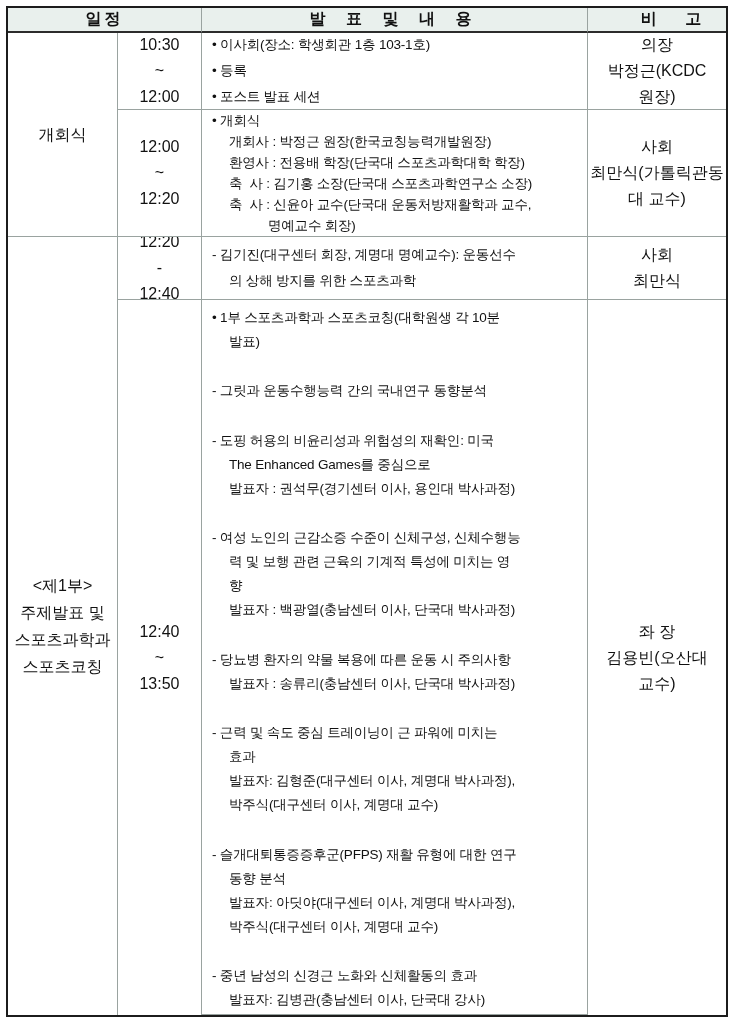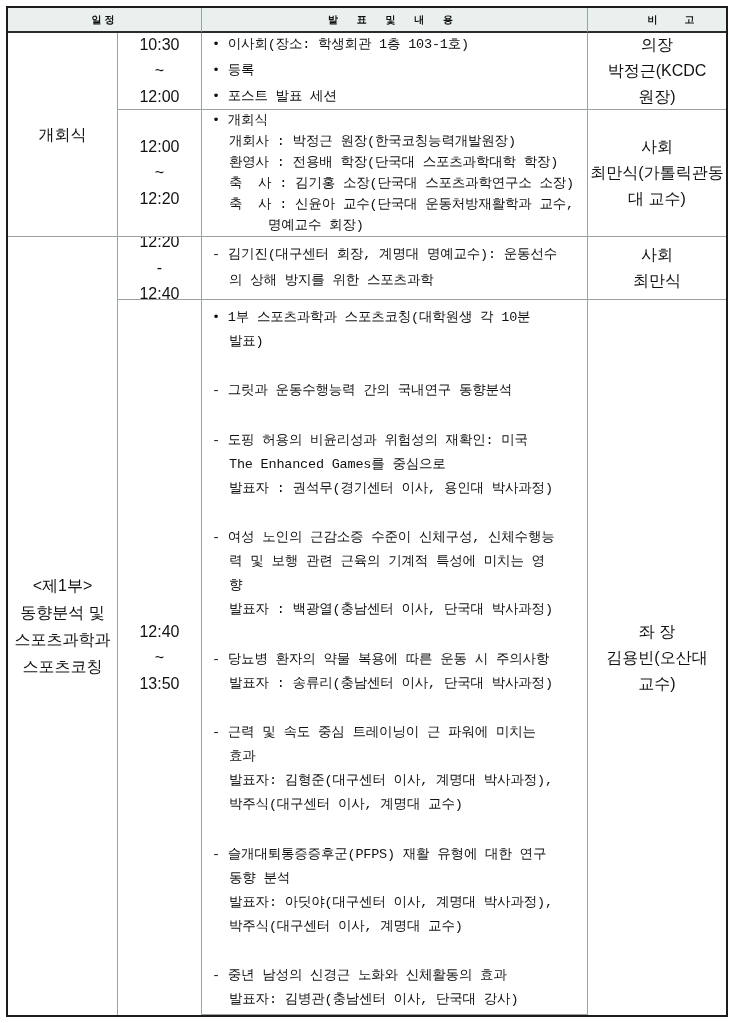--- a/index.html
+++ b/index.html
@@ -12,39 +12,39 @@
     display:grid;
     grid-template-columns:110px 84px 386px 138px;
     grid-template-rows:25px 77px 127px 63px 715px;
     background:#fff;
   }
   .c{box-sizing:border-box;border-right:1.5px solid #9aa3a0;border-bottom:1.5px solid #9aa3a0;overflow:hidden;}
   .last-col{border-right:none;}
   .last-row{border-bottom:none;}
   .hdr{
     background:#e9f0ed;display:flex;align-items:center;justify-content:center;
-    font-weight:bold;font-size:10px;border-bottom:2px solid #2c2c2c;
+    font-weight:bold;font-size:16px;border-bottom:2px solid #2c2c2c;
   }
   .hdr-schedule{grid-column:1/3;grid-row:1;}
   .hdr-schedule span{letter-spacing:3px;}
   .hdr-content{grid-column:3;grid-row:1;}
   .hdr-content span{letter-spacing:8px;}
   .hdr-remarks{grid-column:4;grid-row:1;}
   .hdr-remarks span{letter-spacing:12px;margin-left:40px;}
   .center-cell{display:flex;flex-direction:column;align-items:center;justify-content:center;text-align:center;font-size:16px;}
   .event{line-height:27px;}
   .event1{grid-column:1;grid-row:2/4;}
   .event2{grid-column:1;grid-row:4/6;}
   .time{line-height:26px;}
   .t1{grid-column:2;grid-row:2;} .t2{grid-column:2;grid-row:3;}
   .t3{grid-column:2;grid-row:4;} .t4{grid-column:2;grid-row:5;}
   .remark{line-height:26px;}
   .m1{grid-column:4;grid-row:2;} .m2{grid-column:4;grid-row:3;}
   .m3{grid-column:4;grid-row:4;} .m4{grid-column:4;grid-row:5;}
-  .content{display:flex;flex-direction:column;justify-content:center;font-size:13.5px;padding:2px 16px 2px 10px;font-family:Liberation Mono, monospace;}
+  .content{display:flex;flex-direction:column;justify-content:center;font-size:13.5px;padding:2px 16px 2px 10px;}
   .content .ln{white-space:pre;line-height:26px;letter-spacing:-0.2px;}
   .cc1{grid-column:3;grid-row:2;}
   .cc2{grid-column:3;grid-row:3;}
   .cc2 .ln{line-height:21px;}
   .cc3{grid-column:3;grid-row:4;}
   .cc4{grid-column:3;grid-row:5;justify-content:space-between;padding-top:6px;}
   .cc4 .ln{line-height:24px;}
   .item{margin-bottom:23px;}
   .item:last-child{margin-bottom:0;}
   .i1{padding-left:17px;}
@@ -65,21 +65,21 @@
     <div class="c hdr hdr-remarks last-col">
       <span>비 고</span>
     </div>
 
     <div class="c center-cell event event1">
       <div>개회식</div>
     </div>
 
     <div class="c center-cell event event2 last-row">
       <div>&lt;제1부&gt;</div>
-      <div>동향분석 및</div>
+      <div>주제발표 및</div>
       <div>스포츠과학과</div>
       <div>스포츠코칭</div>
     </div>
 
     <div class="c center-cell time t1">
       <div>10:30</div>
       <div>~</div>
       <div>12:00</div>
     </div>
     <div class="c center-cell time t2">

